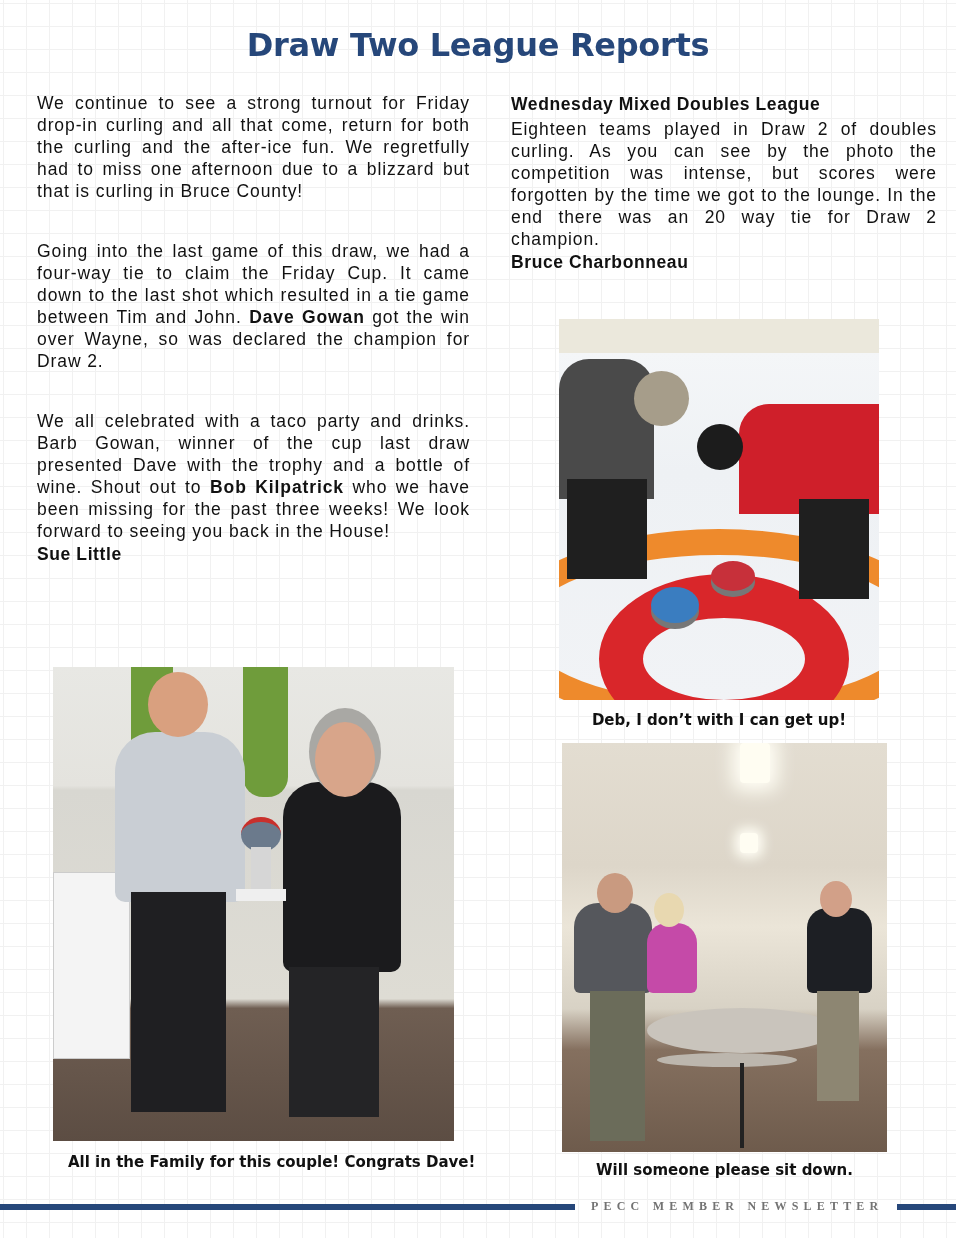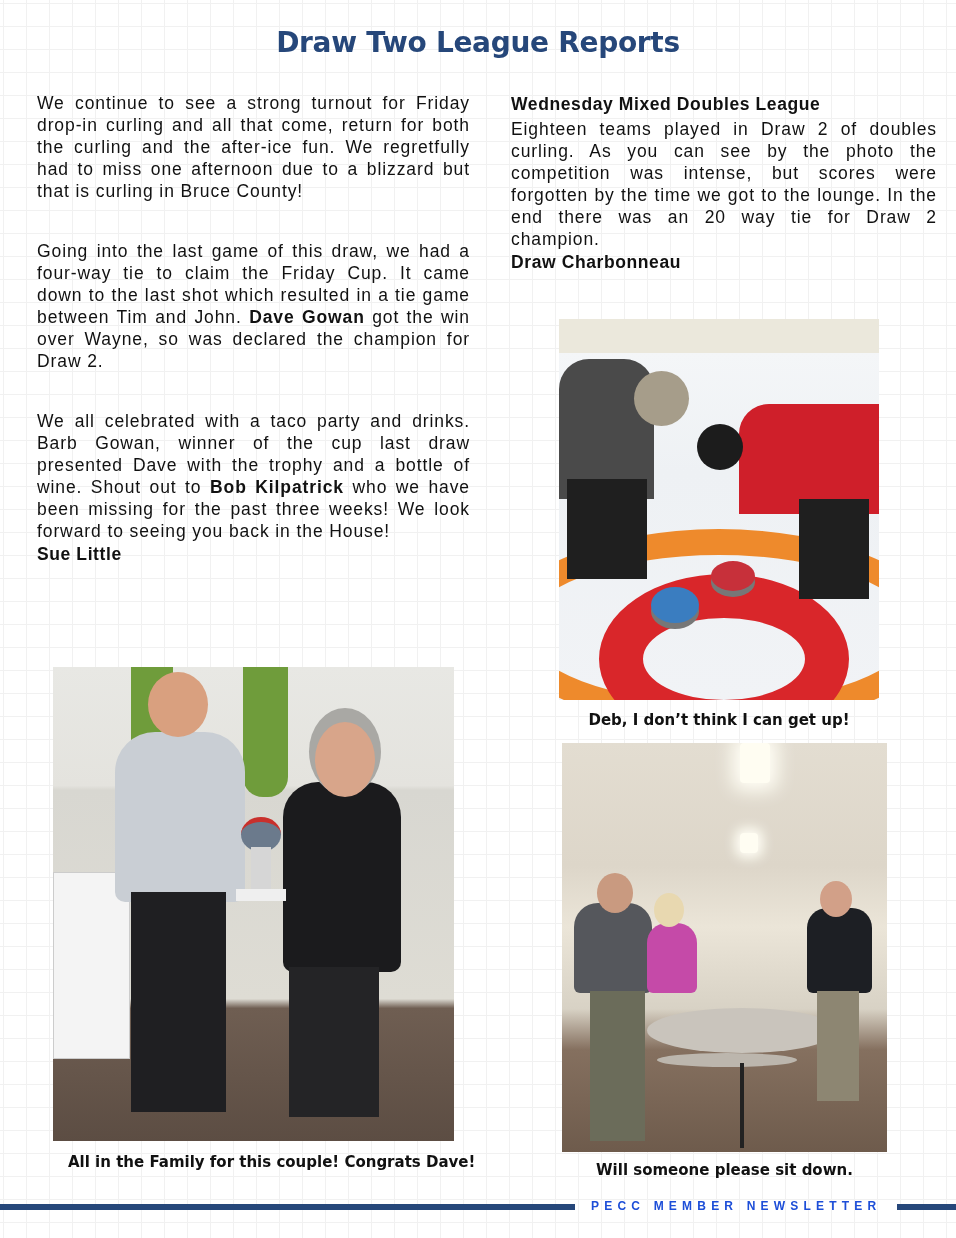--- a/index.html
+++ b/index.html
@@ -10,21 +10,21 @@
       linear-gradient(to right, #f1f1f1 1px, transparent 1px),
       linear-gradient(to bottom, #f1f1f1 1px, transparent 1px);
     background-size: 23px 23px;
     background-position: 3px 3px;
     font-family: "Liberation Sans", sans-serif;
     color: #111;
   }
   .title {
     position: absolute; left: 0; top: 26px; width: 956px; text-align: center;
     font-family: "DejaVu Sans", sans-serif; font-weight: bold;
-    font-size: 28px; color: #26477a; letter-spacing: -0.3px; margin: 0;
+    font-size: 32px; color: #26477a; letter-spacing: -0.3px; margin: 0;
   }
   .col { position: absolute; top: 92px; }
   .col-left { left: 37px; width: 433px; }
   .col-right { left: 511px; width: 426px; }
   .heading { font-weight: bold; font-size: 17.5px; letter-spacing: 0.6px; line-height: 25.8px; margin: 0; }
   .para {
     font-size: 17.5px; line-height: 22px; letter-spacing: 0.9px;
     text-align: justify; margin: 0;
   }
   .para + .para { margin-top: 38px; }
@@ -43,56 +43,56 @@
   
   #photo-trophy { left: 53px; top: 667px; width: 401px; height: 474px;
     background: linear-gradient(to bottom, #e8e8e4 0%, #e4e3de 25%, #d8d7d1 26%, #dedcd4 70%, #6f5e52 72%, #5c4d43 100%); }
   
   #photo-lounge { left: 562px; top: 743px; width: 325px; height: 409px;
     background: linear-gradient(to bottom, #e3ddd1 0%, #ddd6c9 30%, #ebe5d8 45%, #d8d2c5 65%, #85705f 75%, #6e5b4c 100%); }
 
   .shape { position: absolute; }
   .footer-bar { position: absolute; height: 6px; background: #26477a; top: 1204px; }
   .footer-text {
-    position: absolute; top: 1199px; left: 591px; font-family: Liberation Sans, sans-serif;
-    font-weight: bold; font-size: 12px; letter-spacing: 5.2px; color: #1d4ed8; white-space: nowrap;
+    position: absolute; top: 1199px; left: 591px; font-family: Liberation Serif, serif;
+    font-weight: bold; font-size: 12px; letter-spacing: 5.2px; color: #737373; white-space: nowrap;
   }
 </style>
 </head>
 <body>
 
 <h1 class="title">Draw Two League Reports</h1>
 
 <div class="col col-left">
   <p class="para">We continue to see a strong turnout for Friday drop-in curling and all that come, return for both the curling and the after-ice fun. We regretfully had to miss one afternoon due to a blizzard but that is curling in Bruce County!</p>
   <p class="para"><span>Going into the last game of this draw, we had a four-way tie to claim the Friday Cup. It came down to the last shot which resulted in a tie game between Tim and John.</span> <b>Dave Gowan</b> <span>got the win over Wayne, so was declared the champion for Draw 2.</span></p>
   <p class="para"><span>We all celebrated with a taco party and drinks. Barb Gowan, winner of the cup last draw presented Dave with the trophy and a bottle of wine. Shout out to</span> <b>Bob Kilpatrick</b> <span>who we have been missing for the past three weeks! We look forward to seeing you back in the House!</span></p>
   <p class="author">Sue Little</p>
 </div>
 
 <div class="col col-right">
   <p class="heading">Wednesday Mixed Doubles League</p>
   <p class="para">Eighteen teams played in Draw 2 of doubles curling. As you can see by the photo the competition was intense, but scores were forgotten by the time we got to the lounge. In the end there was an 20 way tie for Draw 2 champion.</p>
-  <p class="author">Draw Charbonneau</p>
+  <p class="author">Bruce Charbonneau</p>
 </div>
 
 <div class="photo" id="photo-curling">
   <div class="shape" style="left:0;top:0;width:320px;height:34px;background:#ebe8dc;"></div>
   <div class="shape" style="left:-60px;top:210px;width:440px;height:200px;border-radius:50%;border:26px solid #ee8a2c;box-sizing:border-box;"></div>
   <div class="shape" style="left:40px;top:255px;width:250px;height:170px;border-radius:50%;border:44px solid #d9262a;box-sizing:border-box;"></div>
   <div class="shape" style="left:92px;top:268px;width:48px;height:36px;border-radius:50%;background:#3a7dc0;box-shadow:0 6px 0 #777;"></div>
   <div class="shape" style="left:152px;top:242px;width:44px;height:30px;border-radius:50%;background:#c7303a;box-shadow:0 6px 0 #777;"></div>
   <div class="shape" style="left:0;top:40px;width:95px;height:140px;border-radius:30px 30px 0 0;background:#4a4a4a;"></div>
   <div class="shape" style="left:8px;top:160px;width:80px;height:100px;background:#1f1f1f;"></div>
   <div class="shape" style="left:75px;top:52px;width:55px;height:55px;border-radius:50%;background:#a69d8a;"></div>
   <div class="shape" style="left:180px;top:85px;width:140px;height:110px;border-radius:30px 0 0 0;background:#cf1f2a;"></div>
   <div class="shape" style="left:138px;top:105px;width:46px;height:46px;border-radius:50%;background:#1c1c1c;"></div>
   <div class="shape" style="left:240px;top:180px;width:70px;height:100px;background:#1f1f1f;"></div>
 </div>
-<div class="caption" style="left:559px;top:711px;width:320px;">Deb, I don’t think I can get up!</div>
+<div class="caption" style="left:559px;top:711px;width:320px;">Deb, I don’t with I can get up!</div>
 
 <div class="photo" id="photo-trophy">
   <div class="shape" style="left:78px;top:0;width:42px;height:130px;background:#6f9c3b;border-radius:0 0 20px 20px;"></div>
   <div class="shape" style="left:190px;top:0;width:45px;height:130px;background:#6f9c3b;border-radius:0 0 20px 20px;"></div>
   <div class="shape" style="left:0;top:205px;width:75px;height:185px;background:#f4f4f4;border:1px solid #ccc;"></div>
   <div class="shape" style="left:62px;top:65px;width:130px;height:170px;border-radius:40px 40px 10px 10px;background:#c9ced4;"></div>
   <div class="shape" style="left:95px;top:5px;width:60px;height:65px;border-radius:50%;background:#d9a07f;"></div>
   <div class="shape" style="left:78px;top:225px;width:95px;height:220px;background:#1f1f22;"></div>
   <div class="shape" style="left:230px;top:115px;width:118px;height:190px;border-radius:35px 35px 10px 10px;background:#1b1b1d;"></div>
   <div class="shape" style="left:262px;top:55px;width:60px;height:75px;border-radius:50%;background:#d8a58a;box-shadow:0 -8px 0 6px #a9a8a4;"></div>

